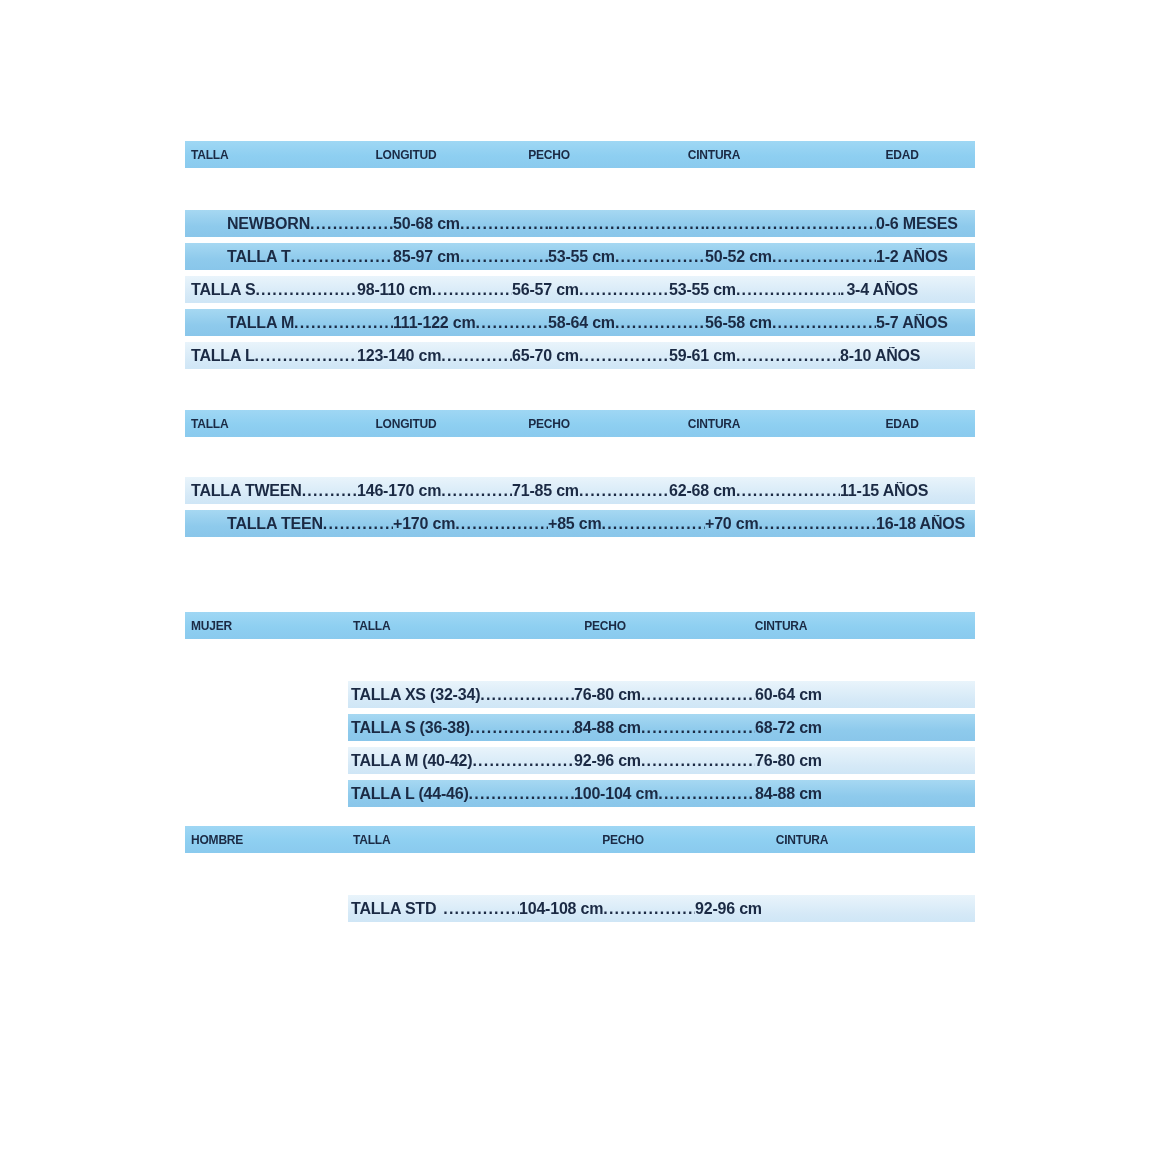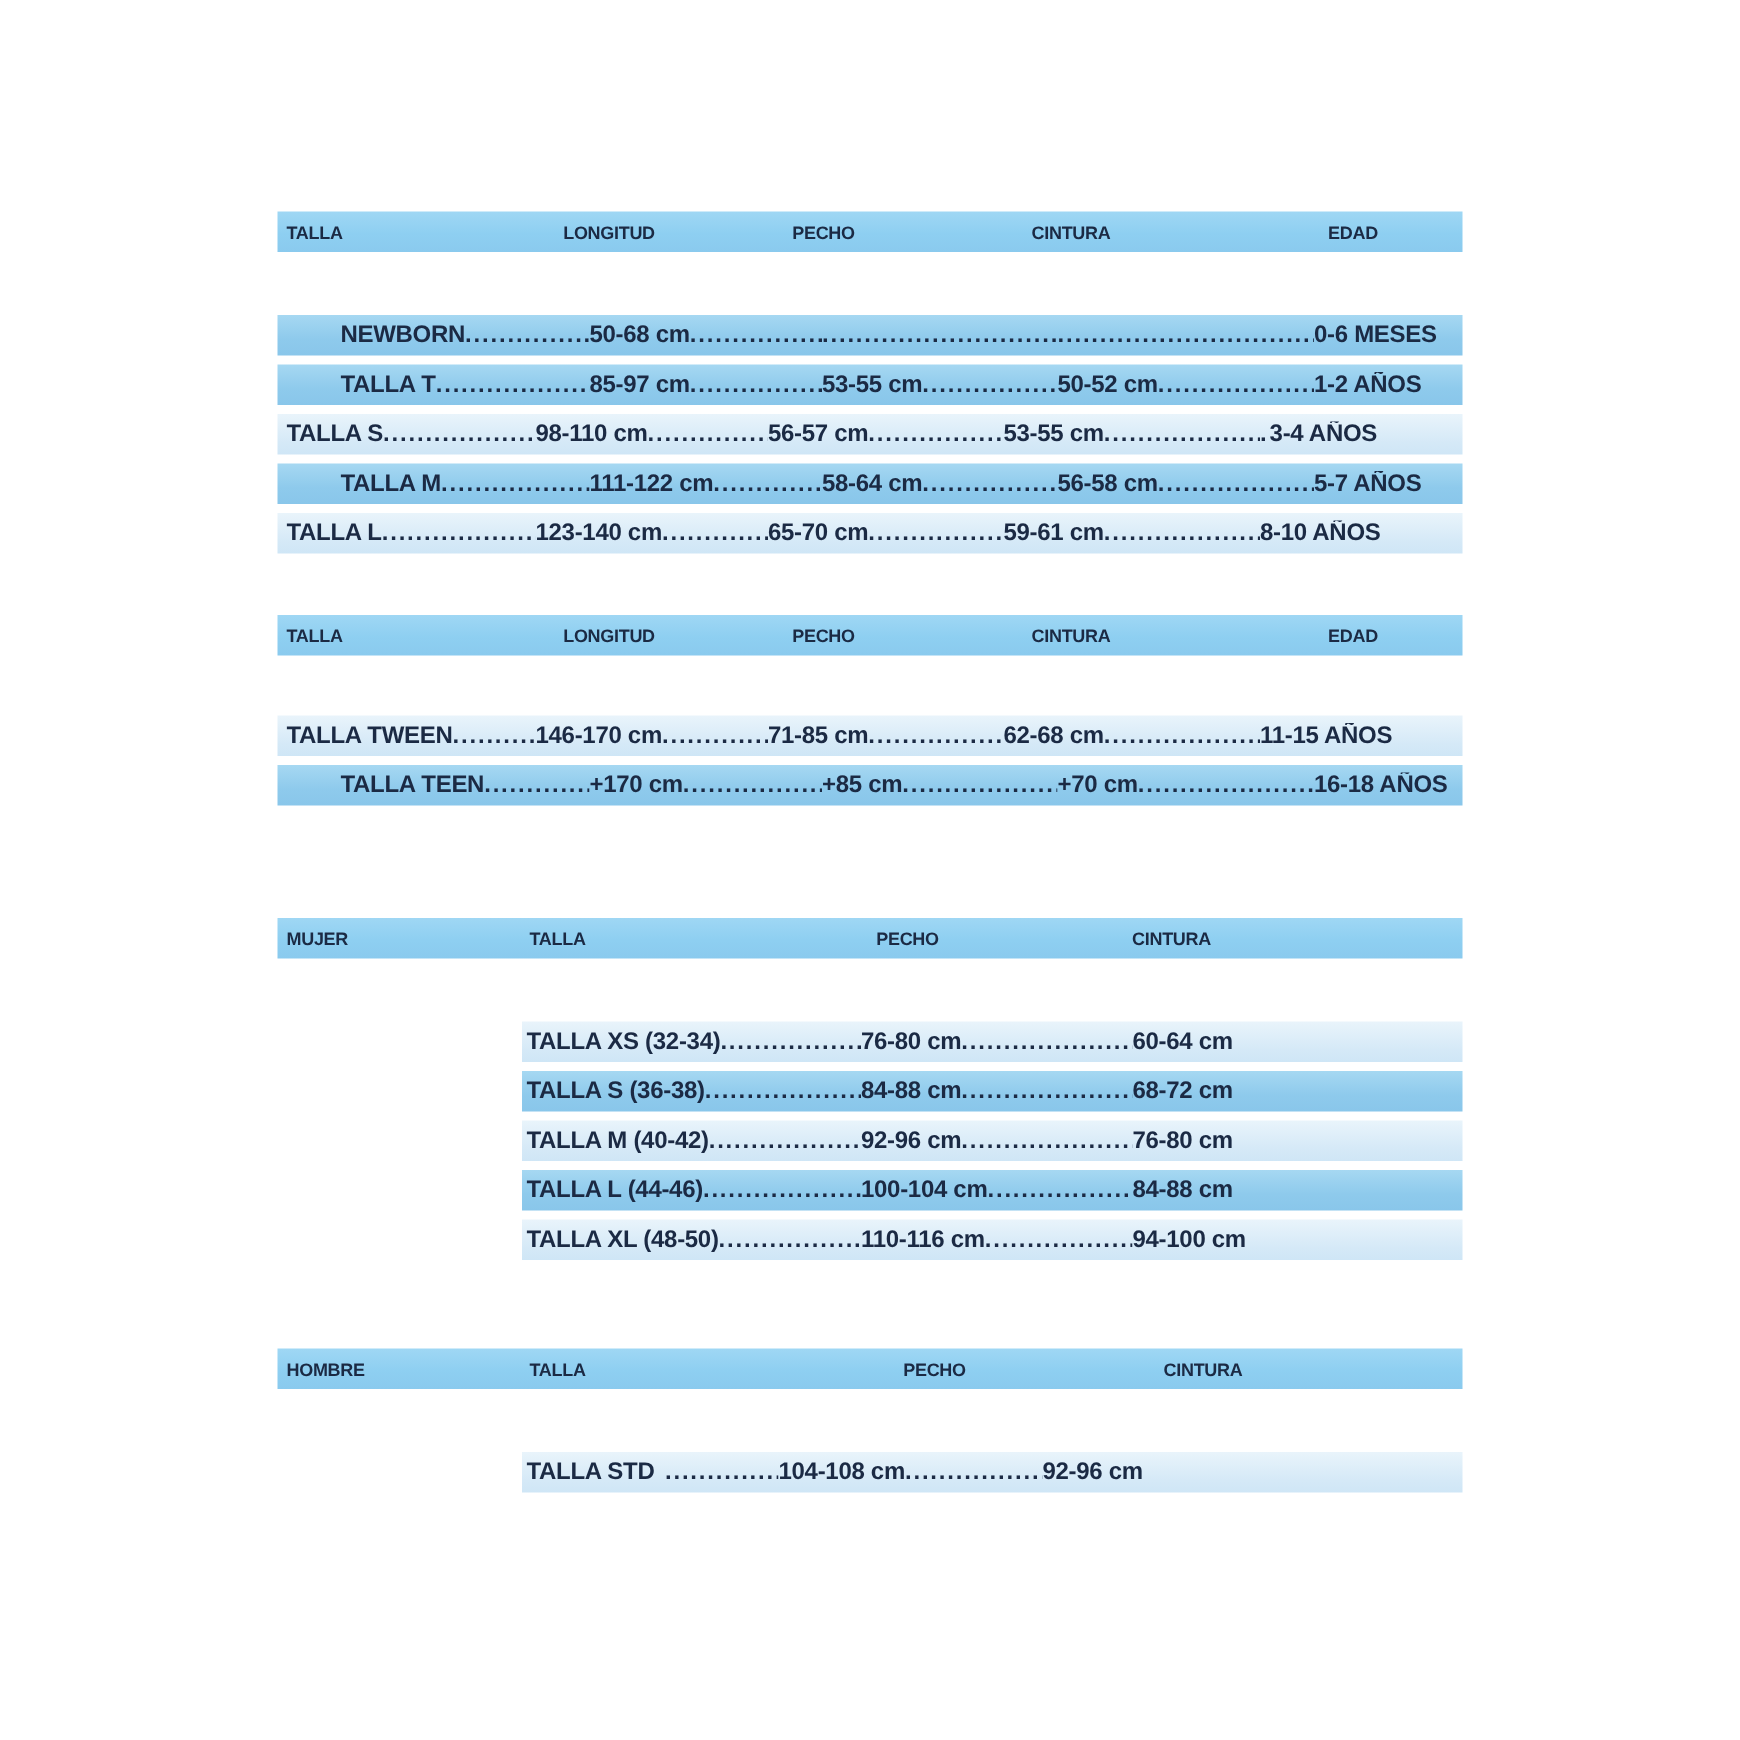--- a/index.html
+++ b/index.html
@@ -79,21 +79,21 @@
   .t-mujer  .c-label { width: 223px; flex: none; }
   .t-mujer  .c-pecho { width: 181px; flex: none; }
   .t-hombre .c-label { width: 168px; flex: none; }
   .t-hombre .c-pecho { width: 176px; flex: none; }
   .type-b .c-cintura { flex: 1 1 auto; }
   .t-hombre .c-label .val { padding-right: 7px; }
 
   
   .gap-t2     { margin-top: 41px; }
   .gap-mujer  { margin-top: 75px; }
-  .gap-hombre { margin-top: 59px; }
+  .gap-hombre { margin-top: 19px; }
 </style>
 </head>
 <body>
 
 <div class="sheet">
 
   <section class="tbl type-a">
     <div class="bar">
       <span class="h h-0">TALLA</span>
       <span class="h h-1 ctr">LONGITUD</span>
@@ -324,33 +324,20 @@
             <span class="leader"></span>
           </span>
           <span class="cell c-pecho">
             <span class="val">100-104 cm</span>
             <span class="leader"></span>
           </span>
           <span class="cell c-cintura">
             <span class="val">84-88 cm</span>
           </span>
         </div>
-        <div class="row shade-light">
-          <span class="cell c-label">
-            <span class="val">TALLA XL (48-50)</span>
-            <span class="leader"></span>
-          </span>
-          <span class="cell c-pecho">
-            <span class="val">110-116 cm</span>
-            <span class="leader"></span>
-          </span>
-          <span class="cell c-cintura">
-            <span class="val">94-100 cm</span>
-          </span>
-        </div>
       </div>
   </section>
 
   <section class="tbl type-b t-hombre gap-hombre">
     <div class="bar">
       <span class="h h-0">HOMBRE</span>
       <span class="h h-1">TALLA</span>
       <span class="h h-2 ctr">PECHO</span>
       <span class="h h-3 ctr">CINTURA</span>
     </div>

